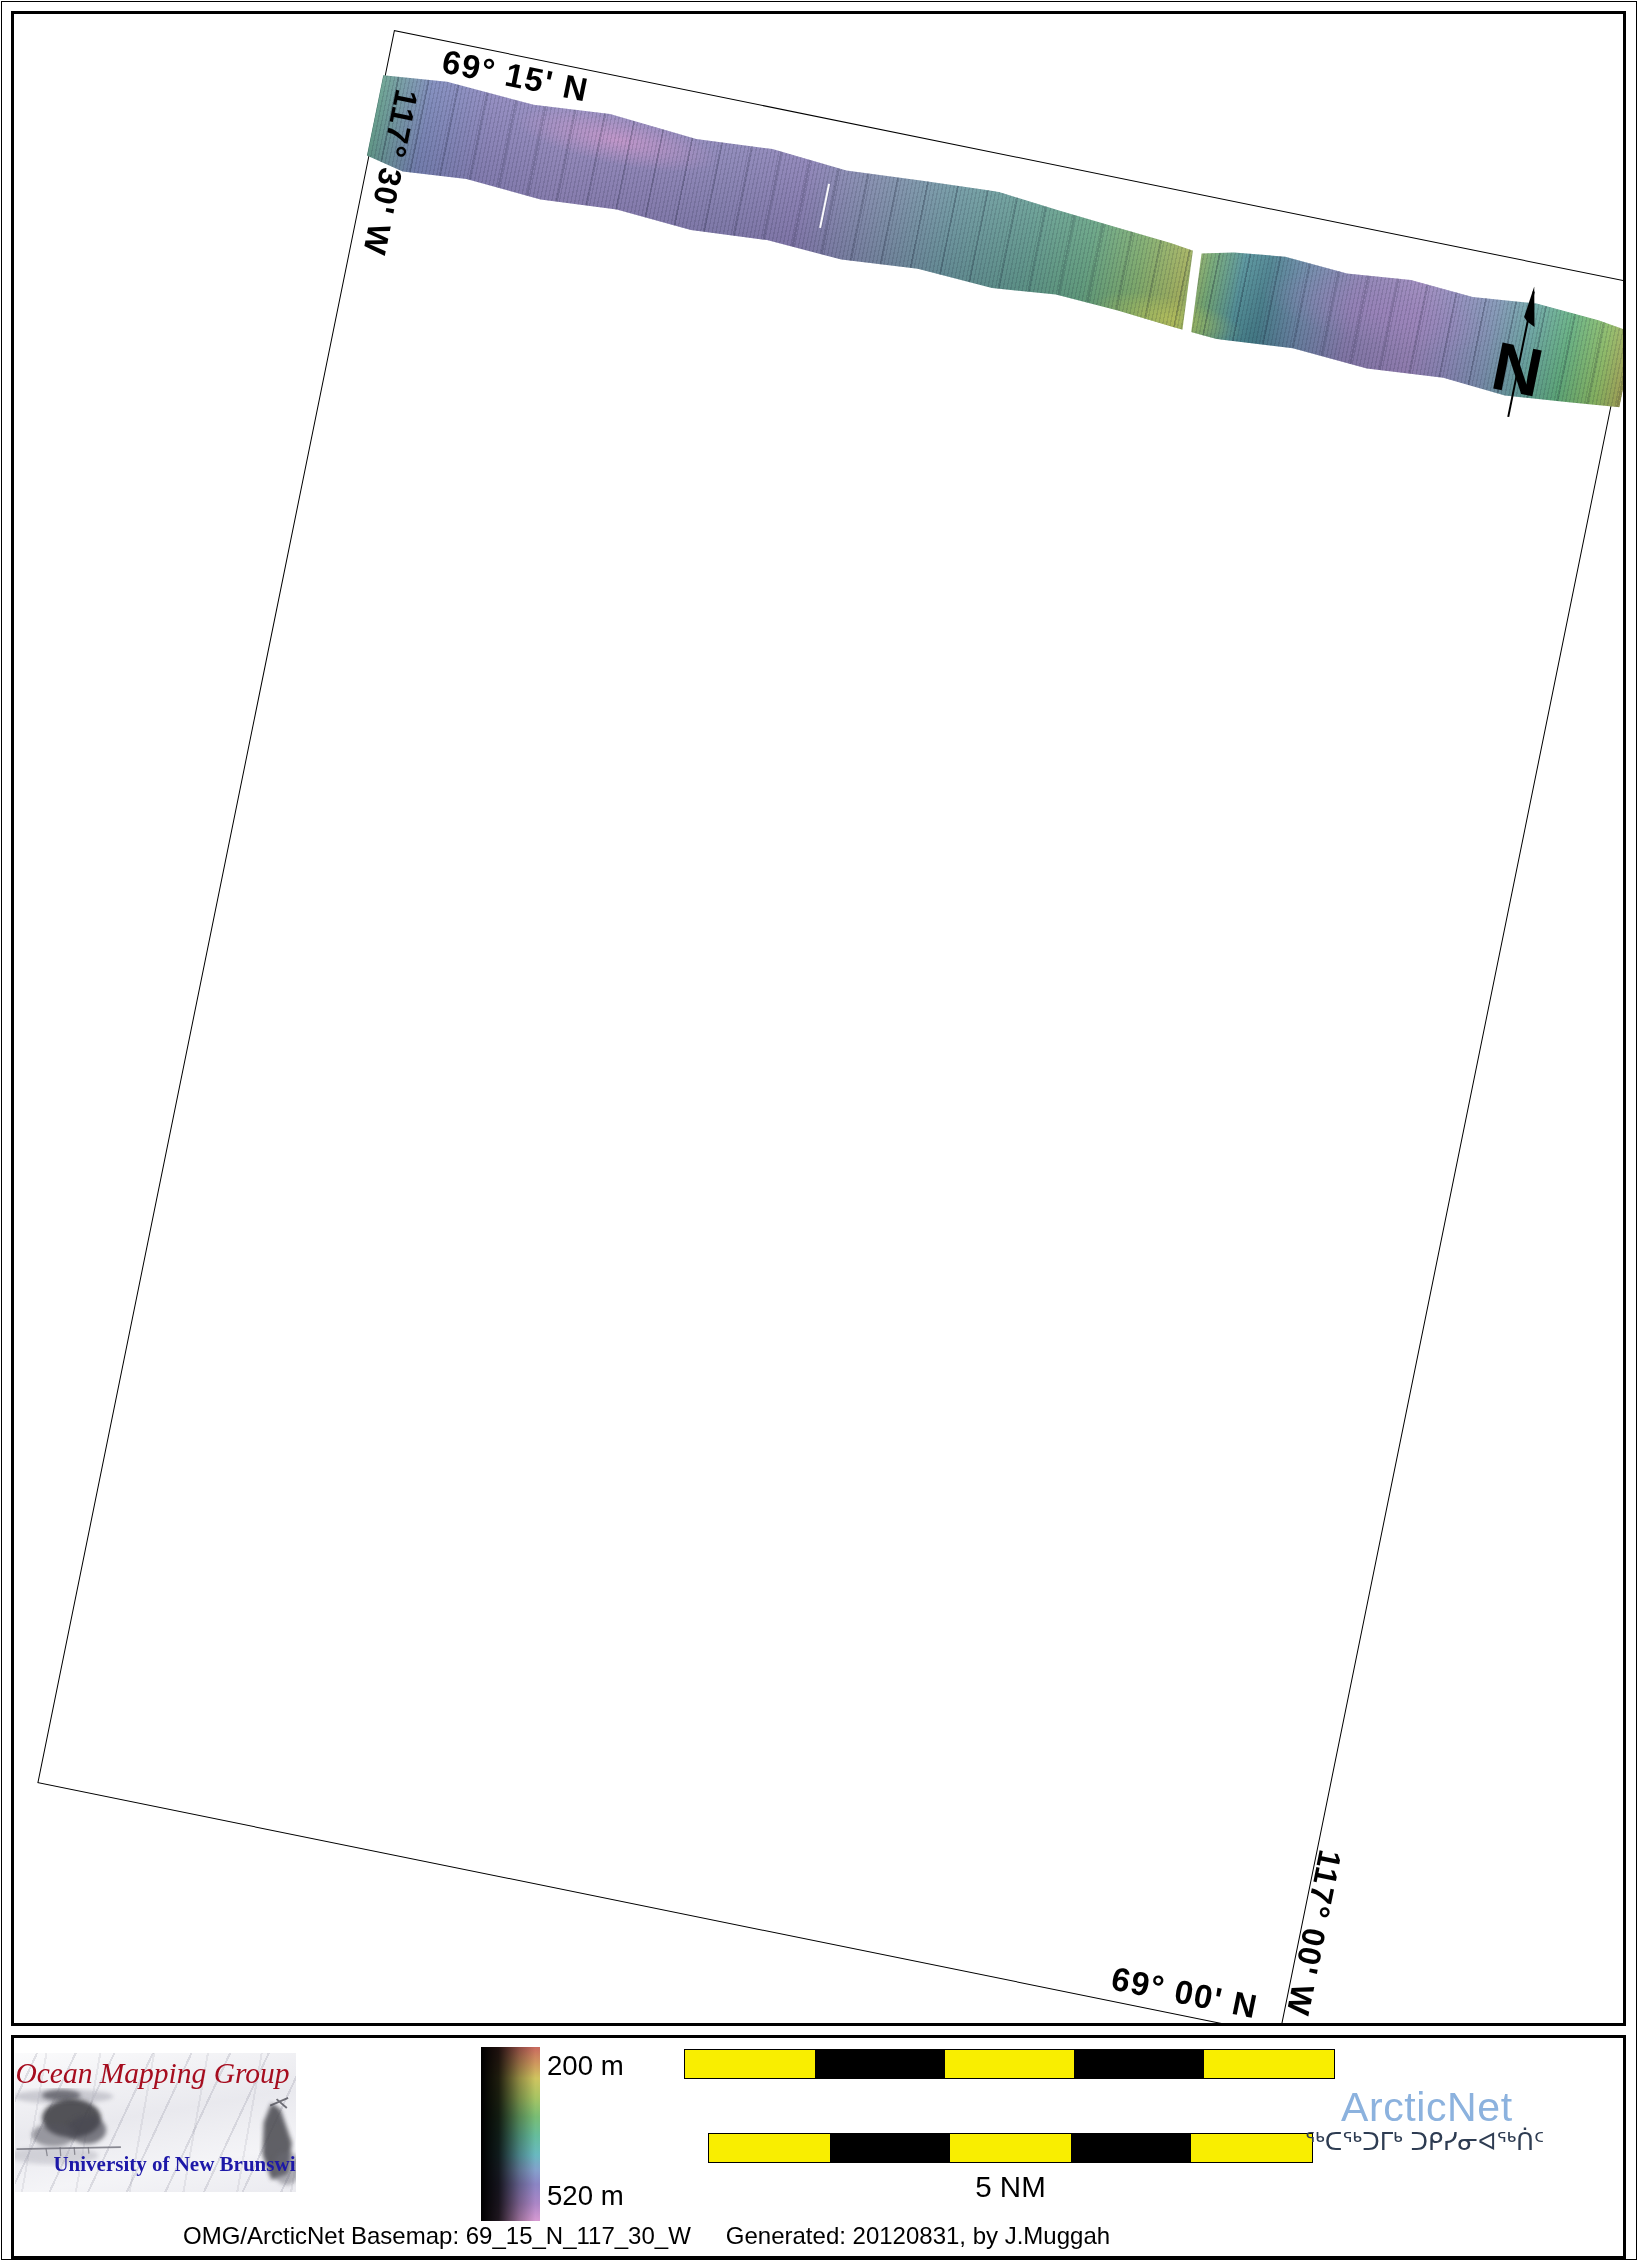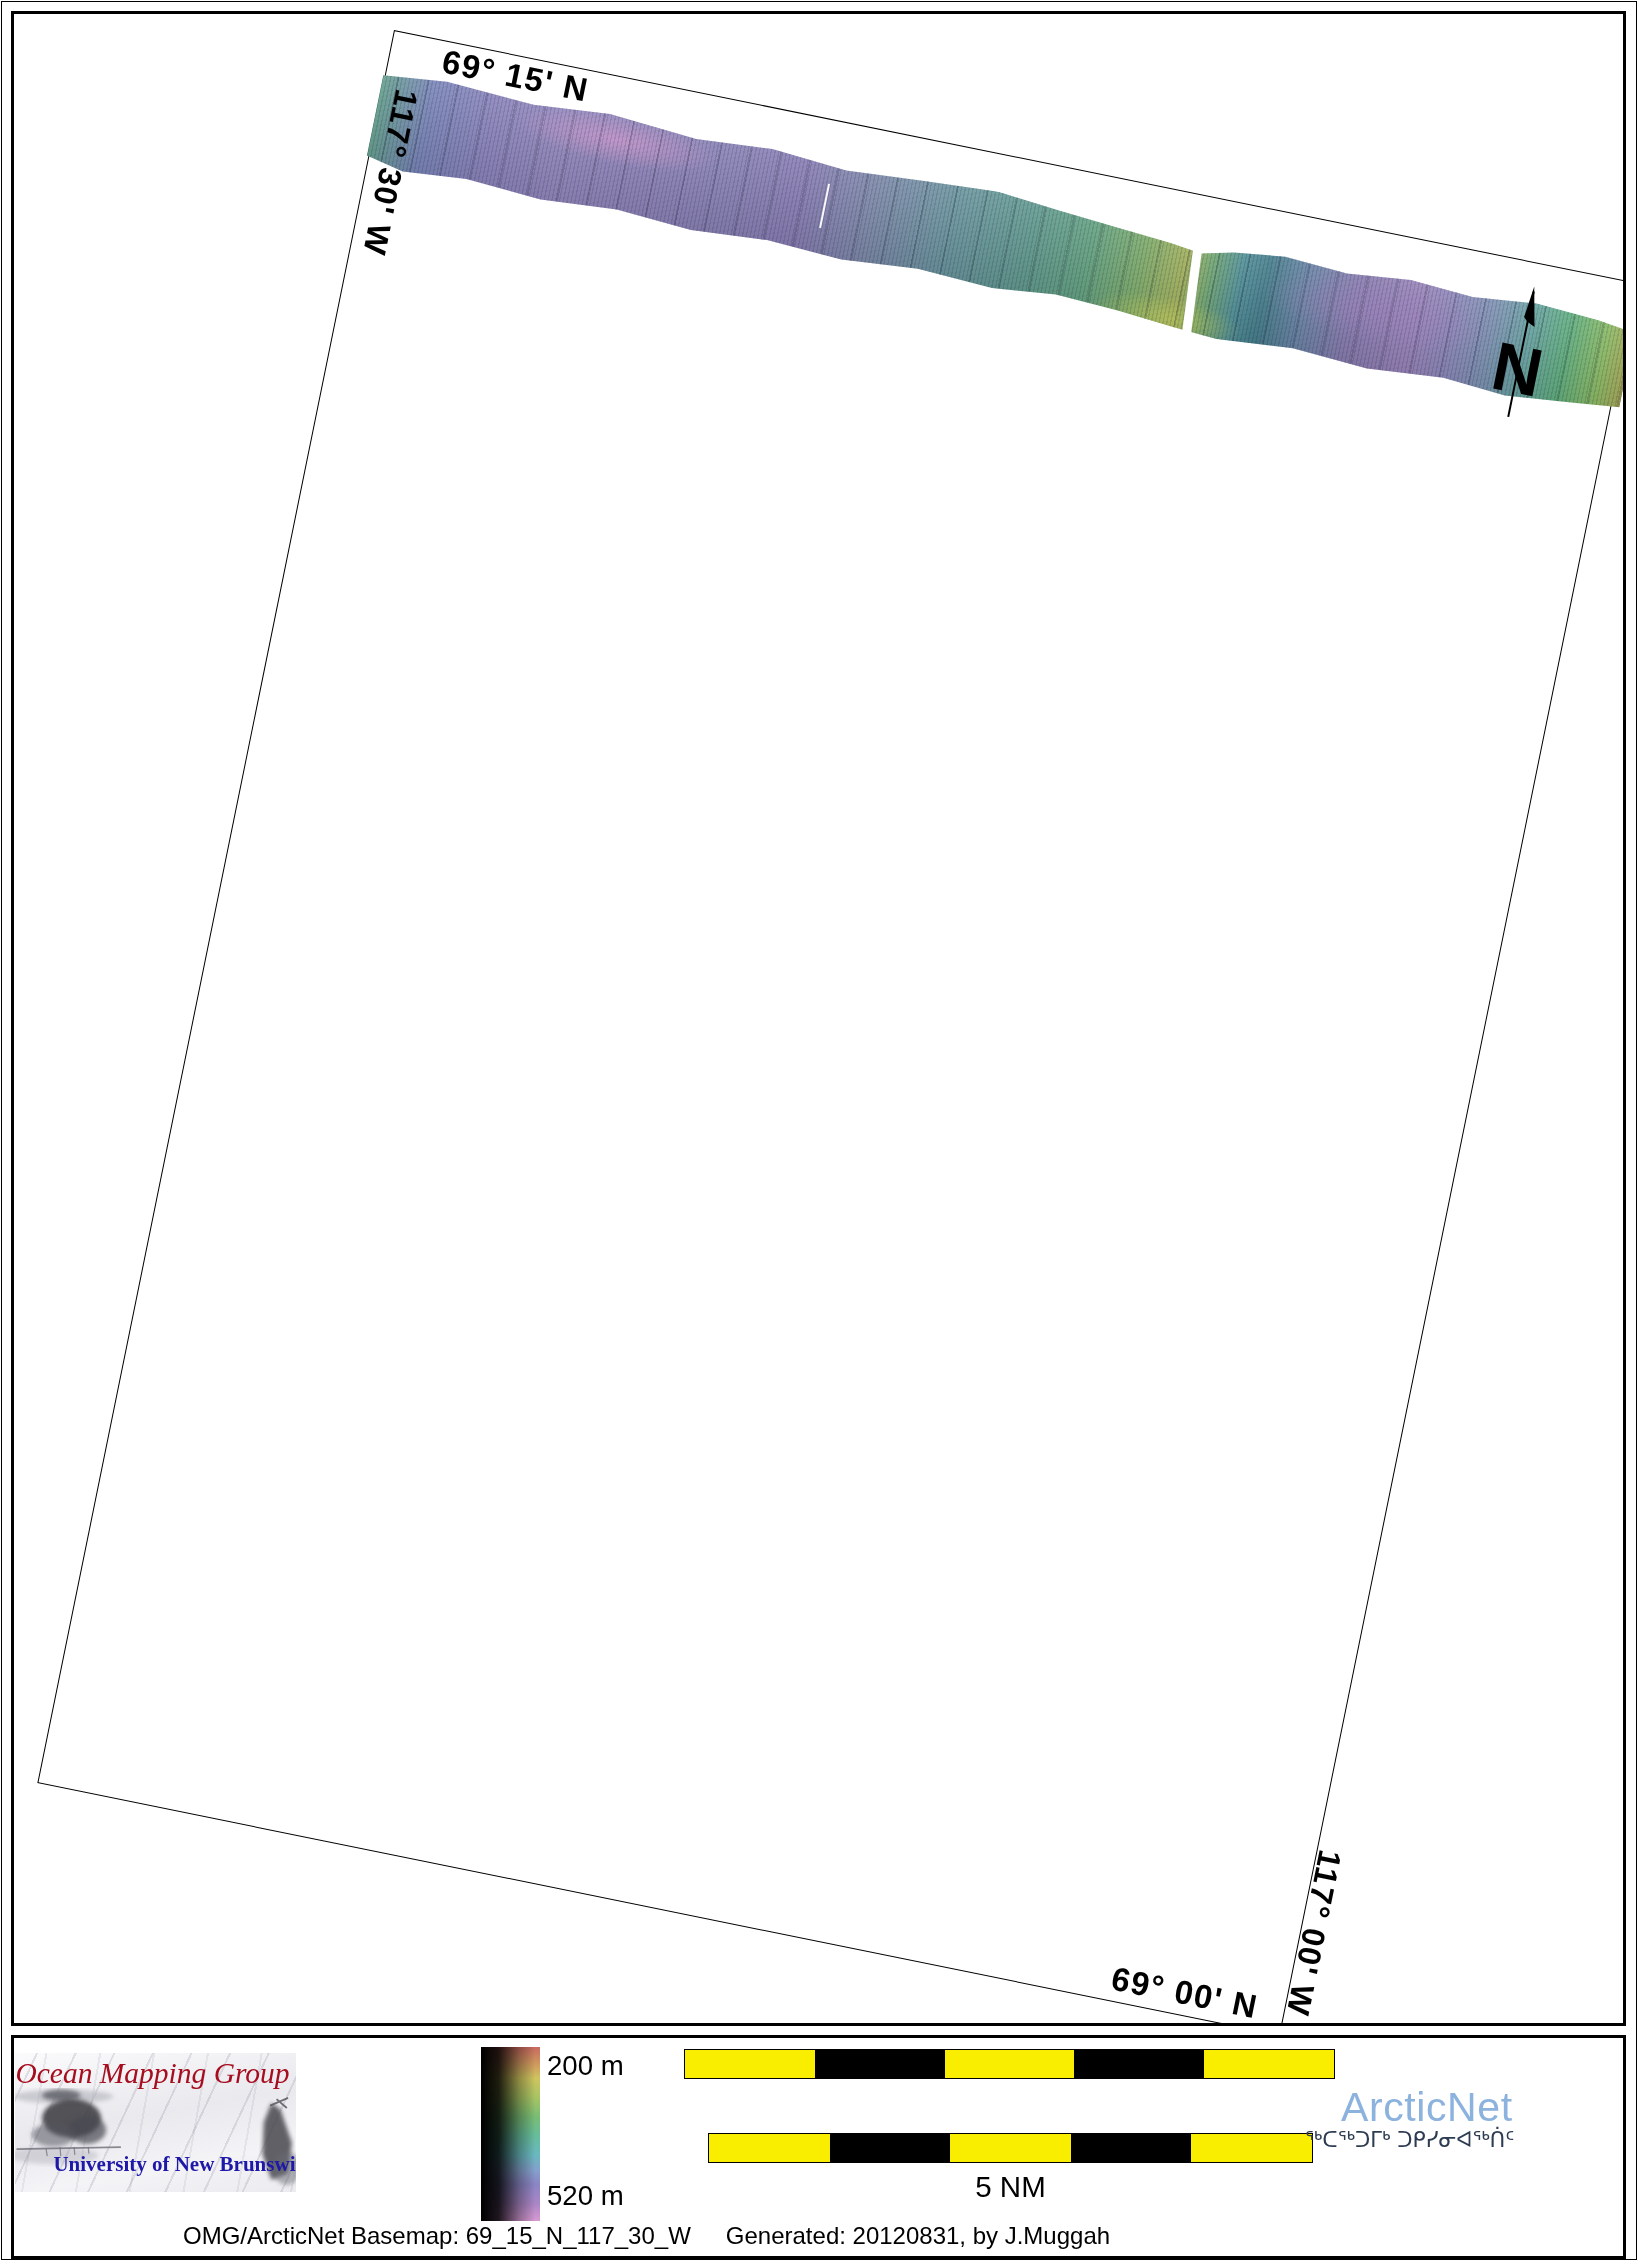--- a/index.html
+++ b/index.html
@@ -78,21 +78,21 @@
   .sb-y{background:#f9ee00;}
   .sb-b{background:#000;}
   .sb-km{left:684px;top:2049px;width:651px;}
   .sb-nm{left:708px;top:2133px;width:605px;}
   .sb-label{position:absolute;text-align:center;font-size:29.5px;}
   .sb-km-label{left:684px;width:651px;top:2086px;}
   .sb-nm-label{left:708px;width:605px;top:2170px;}
 
   .arcticnet-name{position:absolute;left:1341px;top:2084px;font-size:41px;color:#8cb2de;
       letter-spacing:0.6px;white-space:nowrap;}
-  .arcticnet-syll{position:absolute;left:1305px;top:2128px;font-size:21px;color:#2e3c52;
+  .arcticnet-syll{position:absolute;left:1305px;top:2128px;font-size:24px;color:#2e3c52;
       font-family:"DejaVu Sans", sans-serif;white-space:nowrap;}
 
   .footer-text{position:absolute;left:183px;top:2222px;font-size:24px;white-space:nowrap;}
   .footer-text .gap{display:inline-block;width:35px;}
 </style>
 </head>
 <body>
 
 <div class="page">
   <div class="outer-border"></div>

